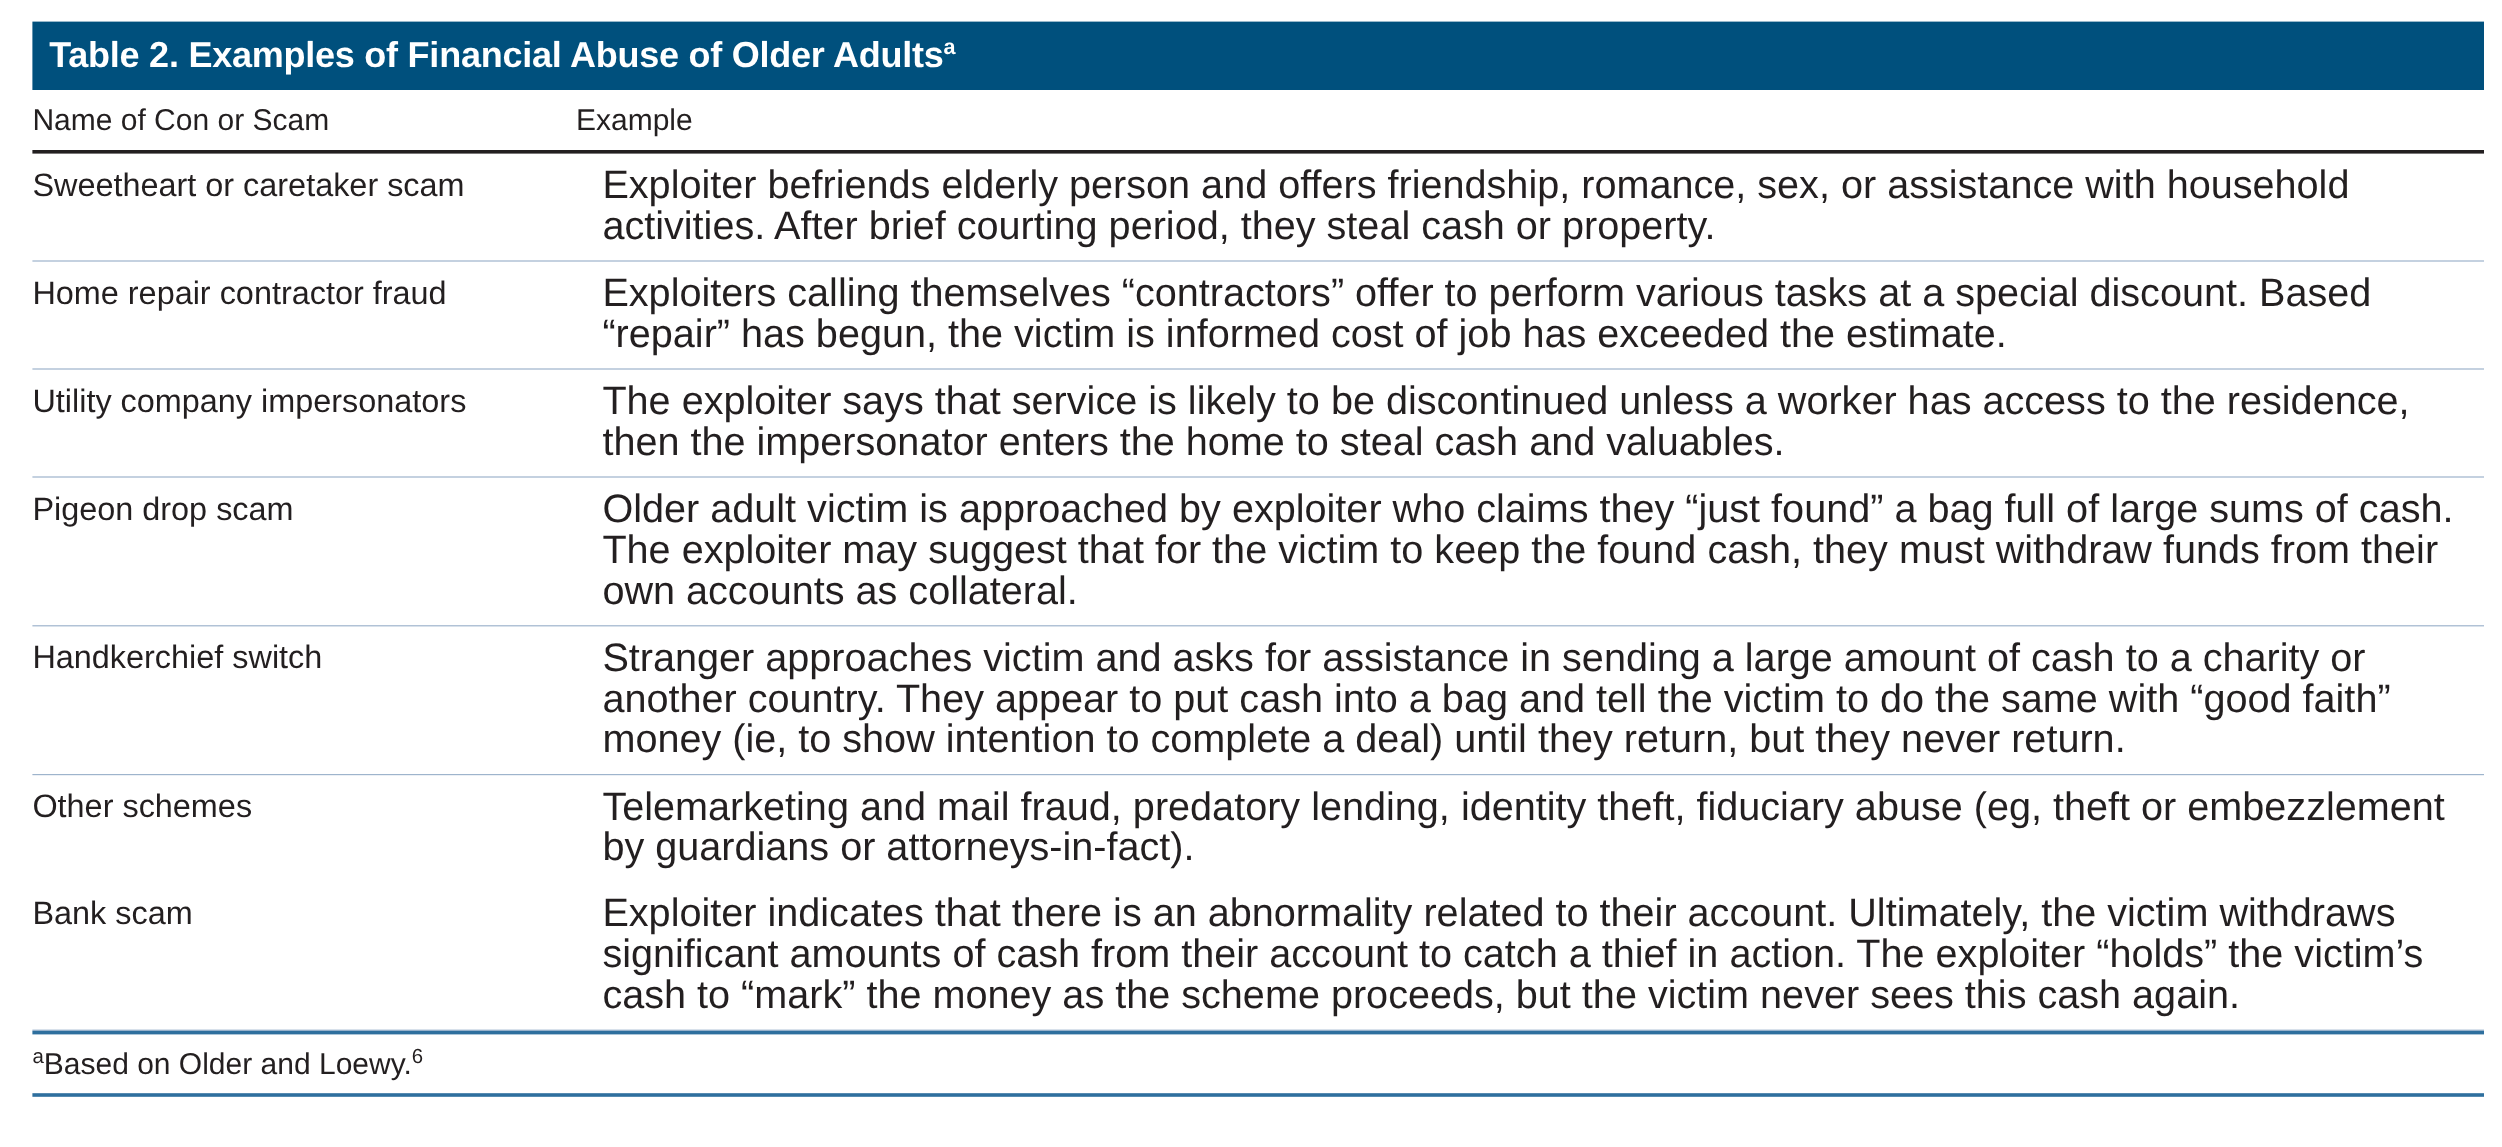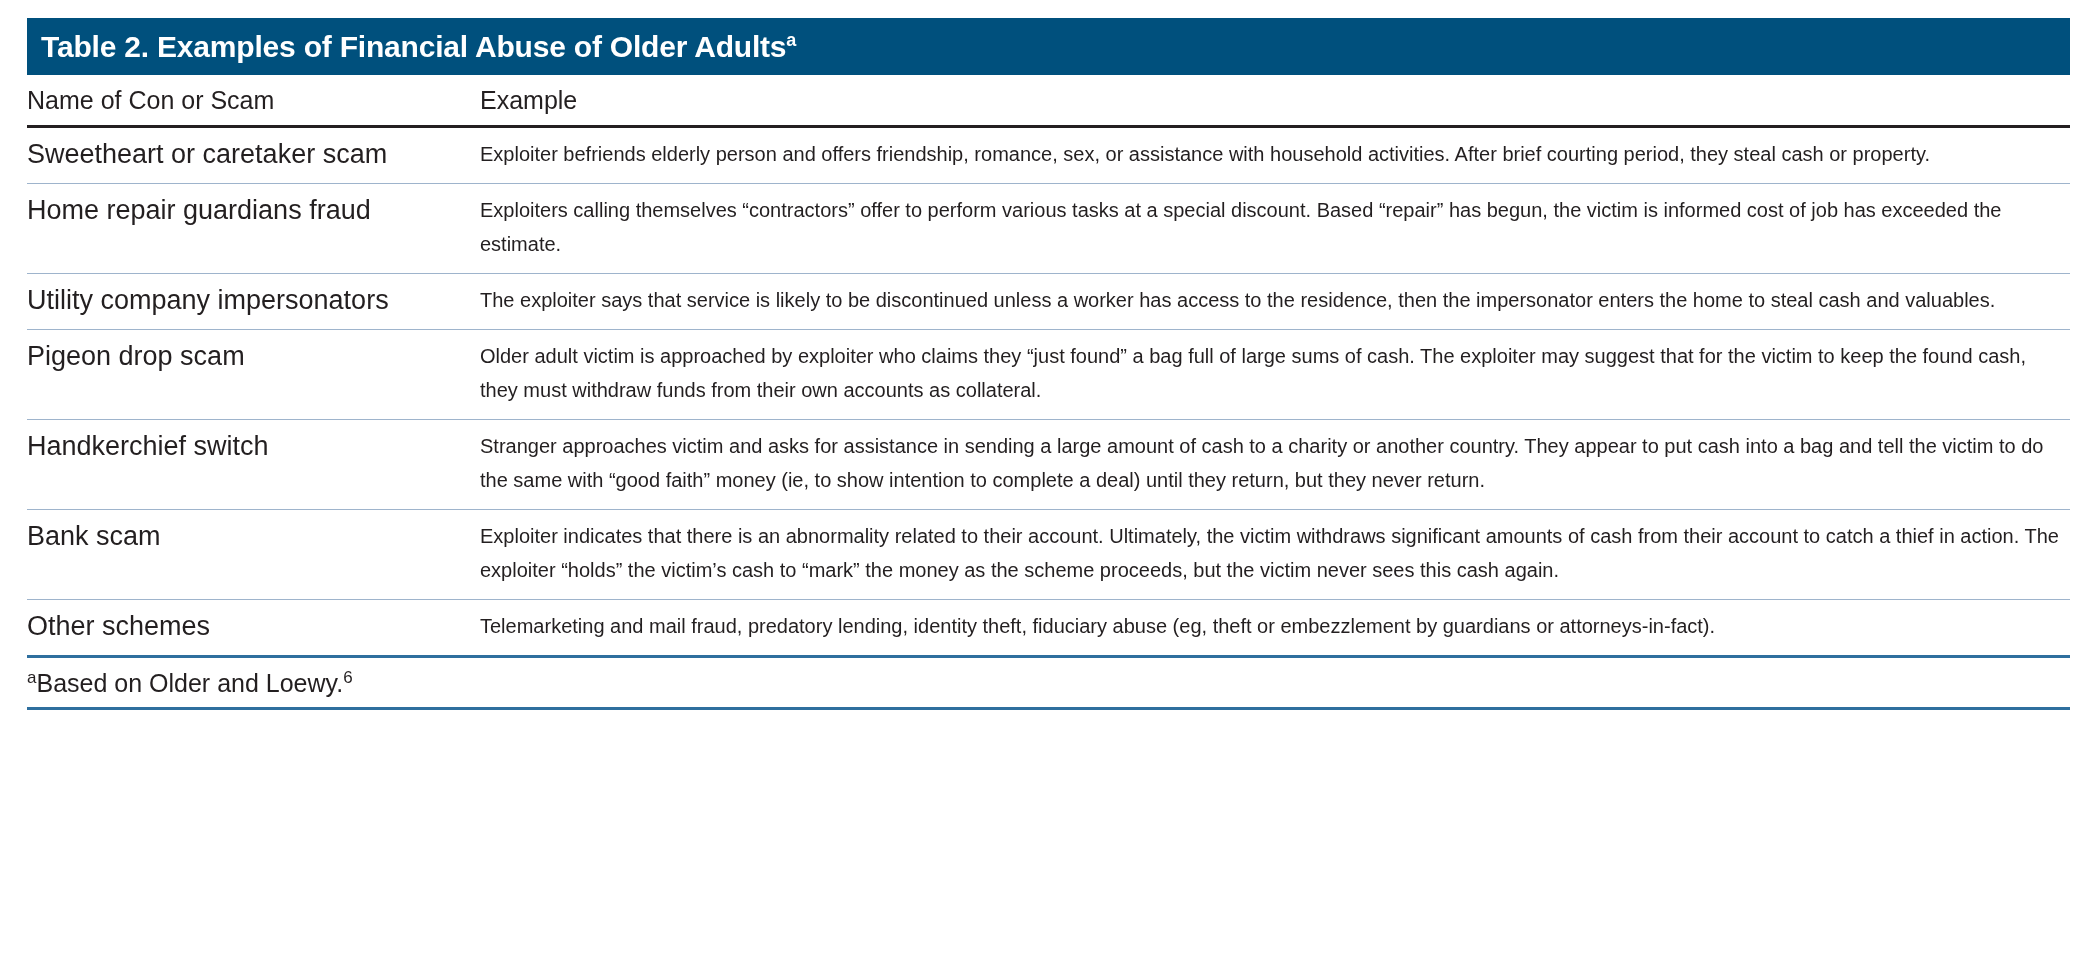--- a/index.html
+++ b/index.html
@@ -82,24 +82,25 @@
   .row .c1 {
     width: 453px;
     flex: 0 0 453px;
     font-size: 27px;
     line-height: 34px;
     box-sizing: border-box;
     padding-right: 10px;
   }
   .row .c2 {
     flex: 1 1 auto;
-    font-size: 20px;
+    font-size: 33px;
     line-height: 34px;
     box-sizing: border-box;
     padding-right: 4px;
+    margin-left: 22px;
   }
 
   
   .foot-rule-top {
     border-top: 3px solid #2e6f9e;
     height: 0;
   }
   .footnote {
     font-size: 25px;
     line-height: 32px;
@@ -125,46 +126,46 @@
     <div class="c1">Name of Con or Scam</div>
     <div class="c2">Example</div>
   </div>
 
   <div class="row">
     <div class="c1">Sweetheart or caretaker scam</div>
     <div class="c2">Exploiter befriends elderly person and offers friendship, romance, sex, or assistance with household activities. After brief courting period, they steal cash or property.</div>
   </div>
 
   <div class="row">
-    <div class="c1">Home repair guardians fraud</div>
+    <div class="c1">Home repair contractor fraud</div>
     <div class="c2">Exploiters calling themselves “contractors” offer to perform various tasks at a special discount. Based “repair” has begun, the victim is informed cost of job has exceeded the estimate.</div>
   </div>
 
   <div class="row">
     <div class="c1">Utility company impersonators</div>
     <div class="c2">The exploiter says that service is likely to be discontinued unless a worker has access to the residence, then the impersonator enters the home to steal cash and valuables.</div>
   </div>
 
   <div class="row">
     <div class="c1">Pigeon drop scam</div>
     <div class="c2">Older adult victim is approached by exploiter who claims they “just found” a bag full of large sums of cash. The exploiter may suggest that for the victim to keep the found cash, they must withdraw funds from their own accounts as collateral.</div>
   </div>
 
   <div class="row">
     <div class="c1">Handkerchief switch</div>
     <div class="c2">Stranger approaches victim and asks for assistance in sending a large amount of cash to a charity or another country. They appear to put cash into a bag and tell the victim to do the same with “good faith” money (ie, to show intention to complete a deal) until they return, but they never return.</div>
   </div>
 
+  <div class="row last">
+    <div class="c1">Other schemes</div>
+    <div class="c2">Telemarketing and mail fraud, predatory lending, identity theft, fiduciary abuse (eg, theft or embezzlement by guardians or attorneys-in-fact).</div>
+  </div>
+
   <div class="row">
     <div class="c1">Bank scam</div>
     <div class="c2">Exploiter indicates that there is an abnormality related to their account. Ultimately, the victim withdraws significant amounts of cash from their account to catch a thief in action. The exploiter “holds” the victim’s cash to “mark” the money as the scheme proceeds, but the victim never sees this cash again.</div>
-  </div>
-
-  <div class="row last">
-    <div class="c1">Other schemes</div>
-    <div class="c2">Telemarketing and mail fraud, predatory lending, identity theft, fiduciary abuse (eg, theft or embezzlement by guardians or attorneys-in-fact).</div>
   </div>
 
   <div class="foot-rule-top"></div>
 
   <div class="footnote"><span class="sup">a</span><span>Based on Older and Loewy.</span><span class="sup">6</span></div>
 
 </div>
 
 </body></html>

